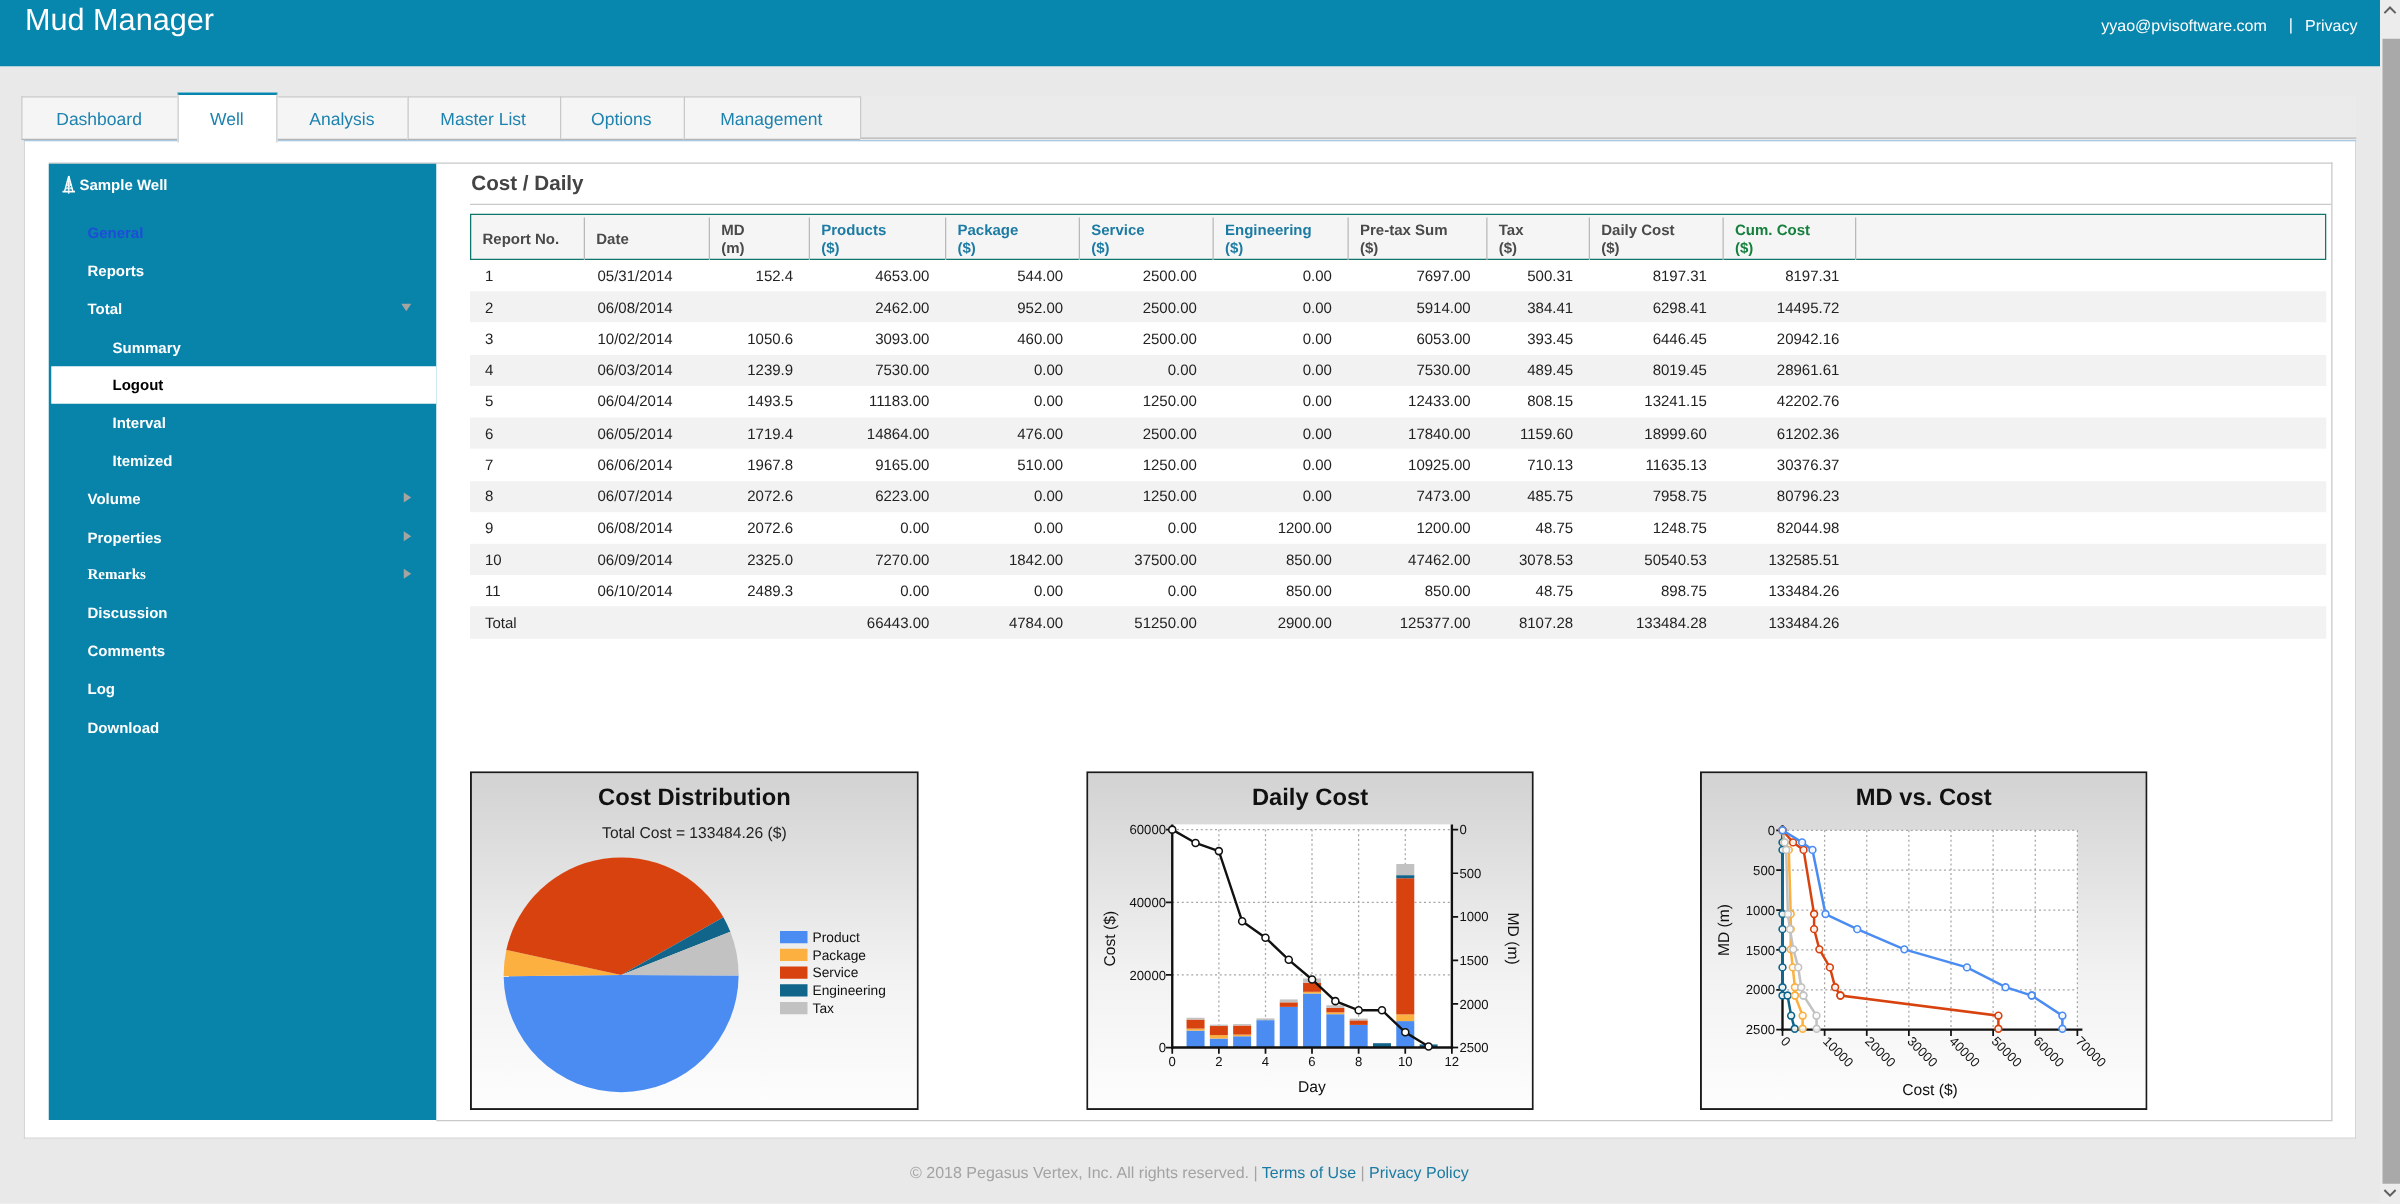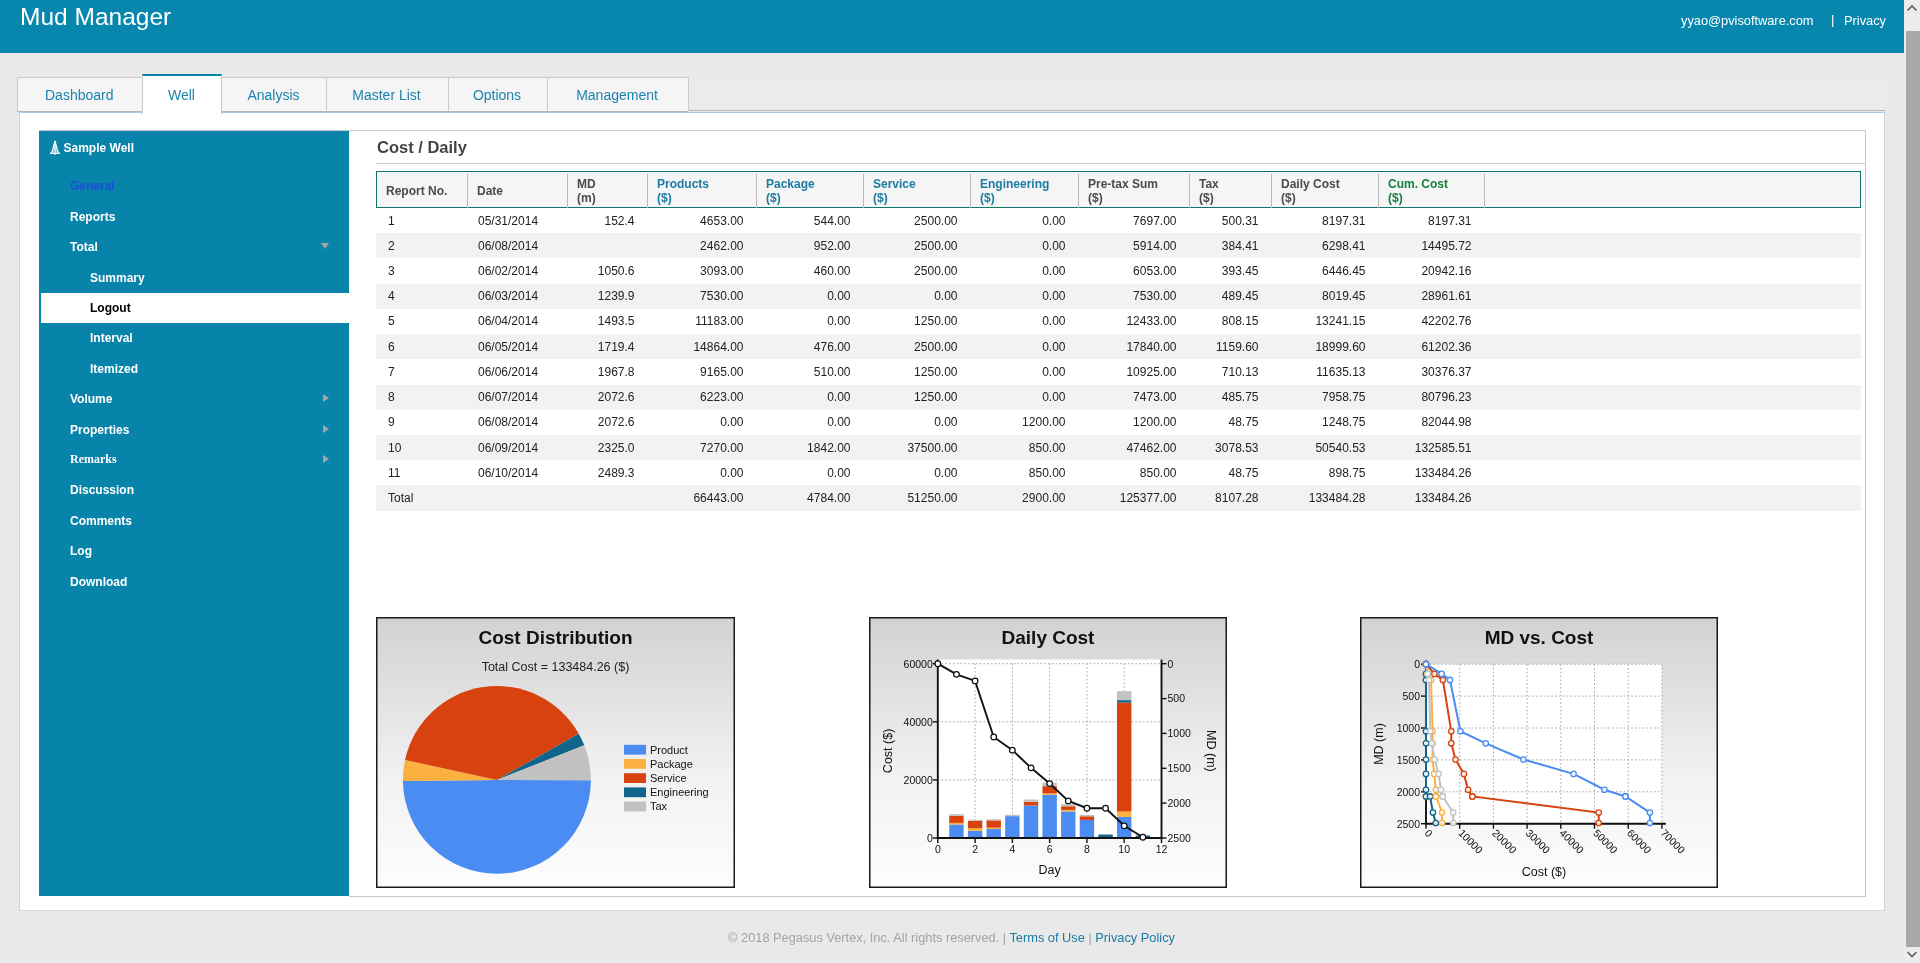--- a/index.html
+++ b/index.html
@@ -110,21 +110,21 @@
 <div style="position:absolute;left:379px;width:95.5px;height:100%;display:flex;align-items:center;justify-content:flex-end;">952.00</div>
 <div style="position:absolute;left:486px;width:95.5px;height:100%;display:flex;align-items:center;justify-content:flex-end;">2500.00</div>
 <div style="position:absolute;left:593px;width:96.5px;height:100%;display:flex;align-items:center;justify-content:flex-end;">0.00</div>
 <div style="position:absolute;left:701px;width:99.5px;height:100%;display:flex;align-items:center;justify-content:flex-end;">5914.00</div>
 <div style="position:absolute;left:812px;width:70.5px;height:100%;display:flex;align-items:center;justify-content:flex-end;">384.41</div>
 <div style="position:absolute;left:894px;width:95.5px;height:100%;display:flex;align-items:center;justify-content:flex-end;">6298.41</div>
 <div style="position:absolute;left:1001px;width:94.5px;height:100%;display:flex;align-items:center;justify-content:flex-end;">14495.72</div>
 </div>
 <div style="position:relative;width:100%;height:25.23px;background:#ffffff;font-size:12px;color:#222;">
 <div style="position:absolute;left:12px;width:78px;height:100%;display:flex;align-items:center;">3</div>
-<div style="position:absolute;left:102px;width:88px;height:100%;display:flex;align-items:center;">06/02/2014</div>
+<div style="position:absolute;left:102px;width:88px;height:100%;display:flex;align-items:center;">10/02/2014</div>
 <div style="position:absolute;left:190px;width:68.5px;height:100%;display:flex;align-items:center;justify-content:flex-end;">1050.6</div>
 <div style="position:absolute;left:270px;width:97.5px;height:100%;display:flex;align-items:center;justify-content:flex-end;">3093.00</div>
 <div style="position:absolute;left:379px;width:95.5px;height:100%;display:flex;align-items:center;justify-content:flex-end;">460.00</div>
 <div style="position:absolute;left:486px;width:95.5px;height:100%;display:flex;align-items:center;justify-content:flex-end;">2500.00</div>
 <div style="position:absolute;left:593px;width:96.5px;height:100%;display:flex;align-items:center;justify-content:flex-end;">0.00</div>
 <div style="position:absolute;left:701px;width:99.5px;height:100%;display:flex;align-items:center;justify-content:flex-end;">6053.00</div>
 <div style="position:absolute;left:812px;width:70.5px;height:100%;display:flex;align-items:center;justify-content:flex-end;">393.45</div>
 <div style="position:absolute;left:894px;width:95.5px;height:100%;display:flex;align-items:center;justify-content:flex-end;">6446.45</div>
 <div style="position:absolute;left:1001px;width:94.5px;height:100%;display:flex;align-items:center;justify-content:flex-end;">20942.16</div>
 </div>

